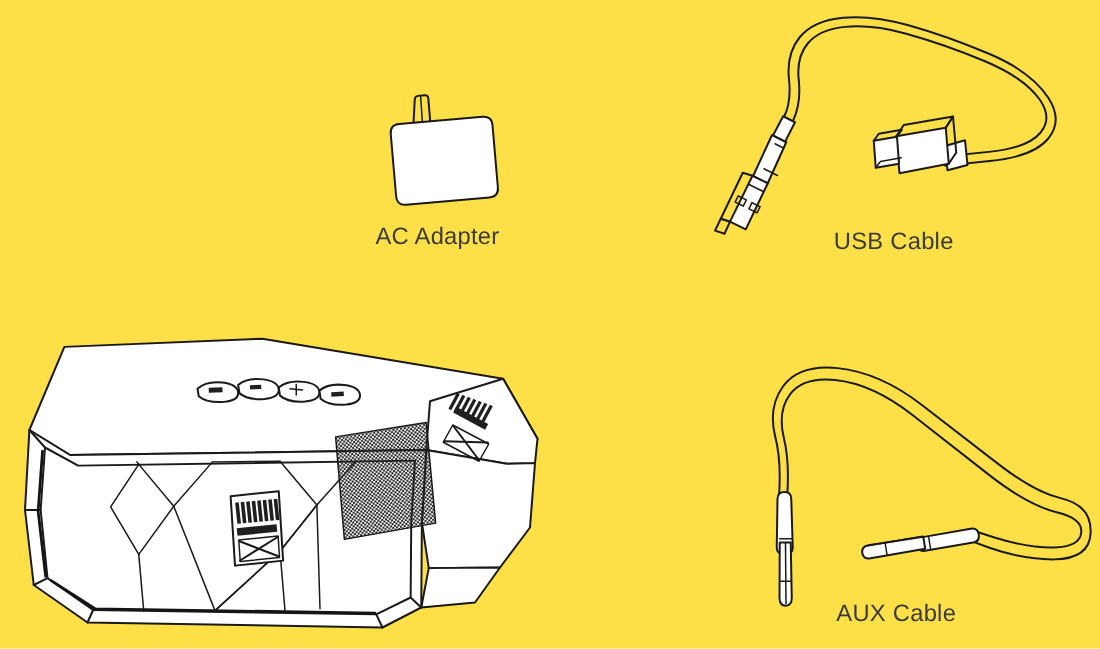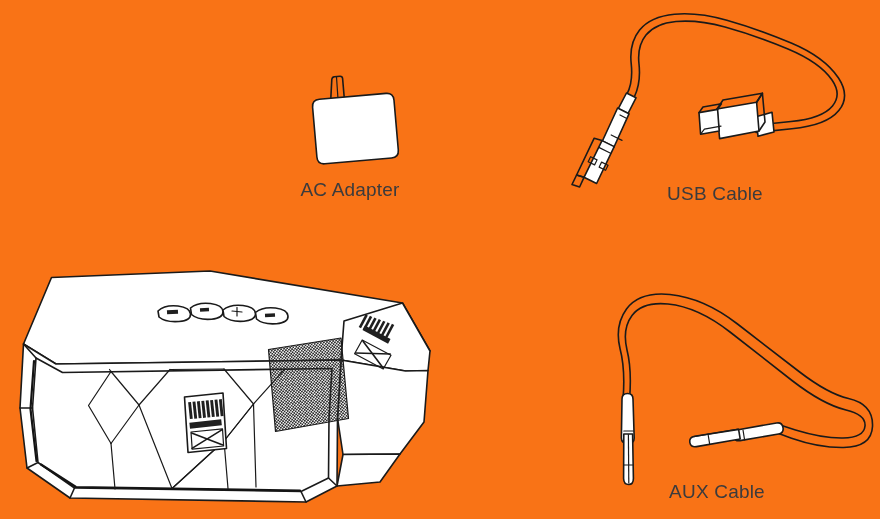--- a/index.html
+++ b/index.html
@@ -5,21 +5,21 @@
 <style>
   html, body {
     margin: 0;
     padding: 0;
     background: #ffffff;
   }
   #page {
     position: relative;
     width: 880px;
     height: 519px;
-    background: #f97316;
+    background: #fde047;
     overflow: hidden;
     font-family: "Liberation Sans", sans-serif;
   }
   .item {
     position: absolute;
   }
   .art {
     position: absolute;
     display: block;
   }

